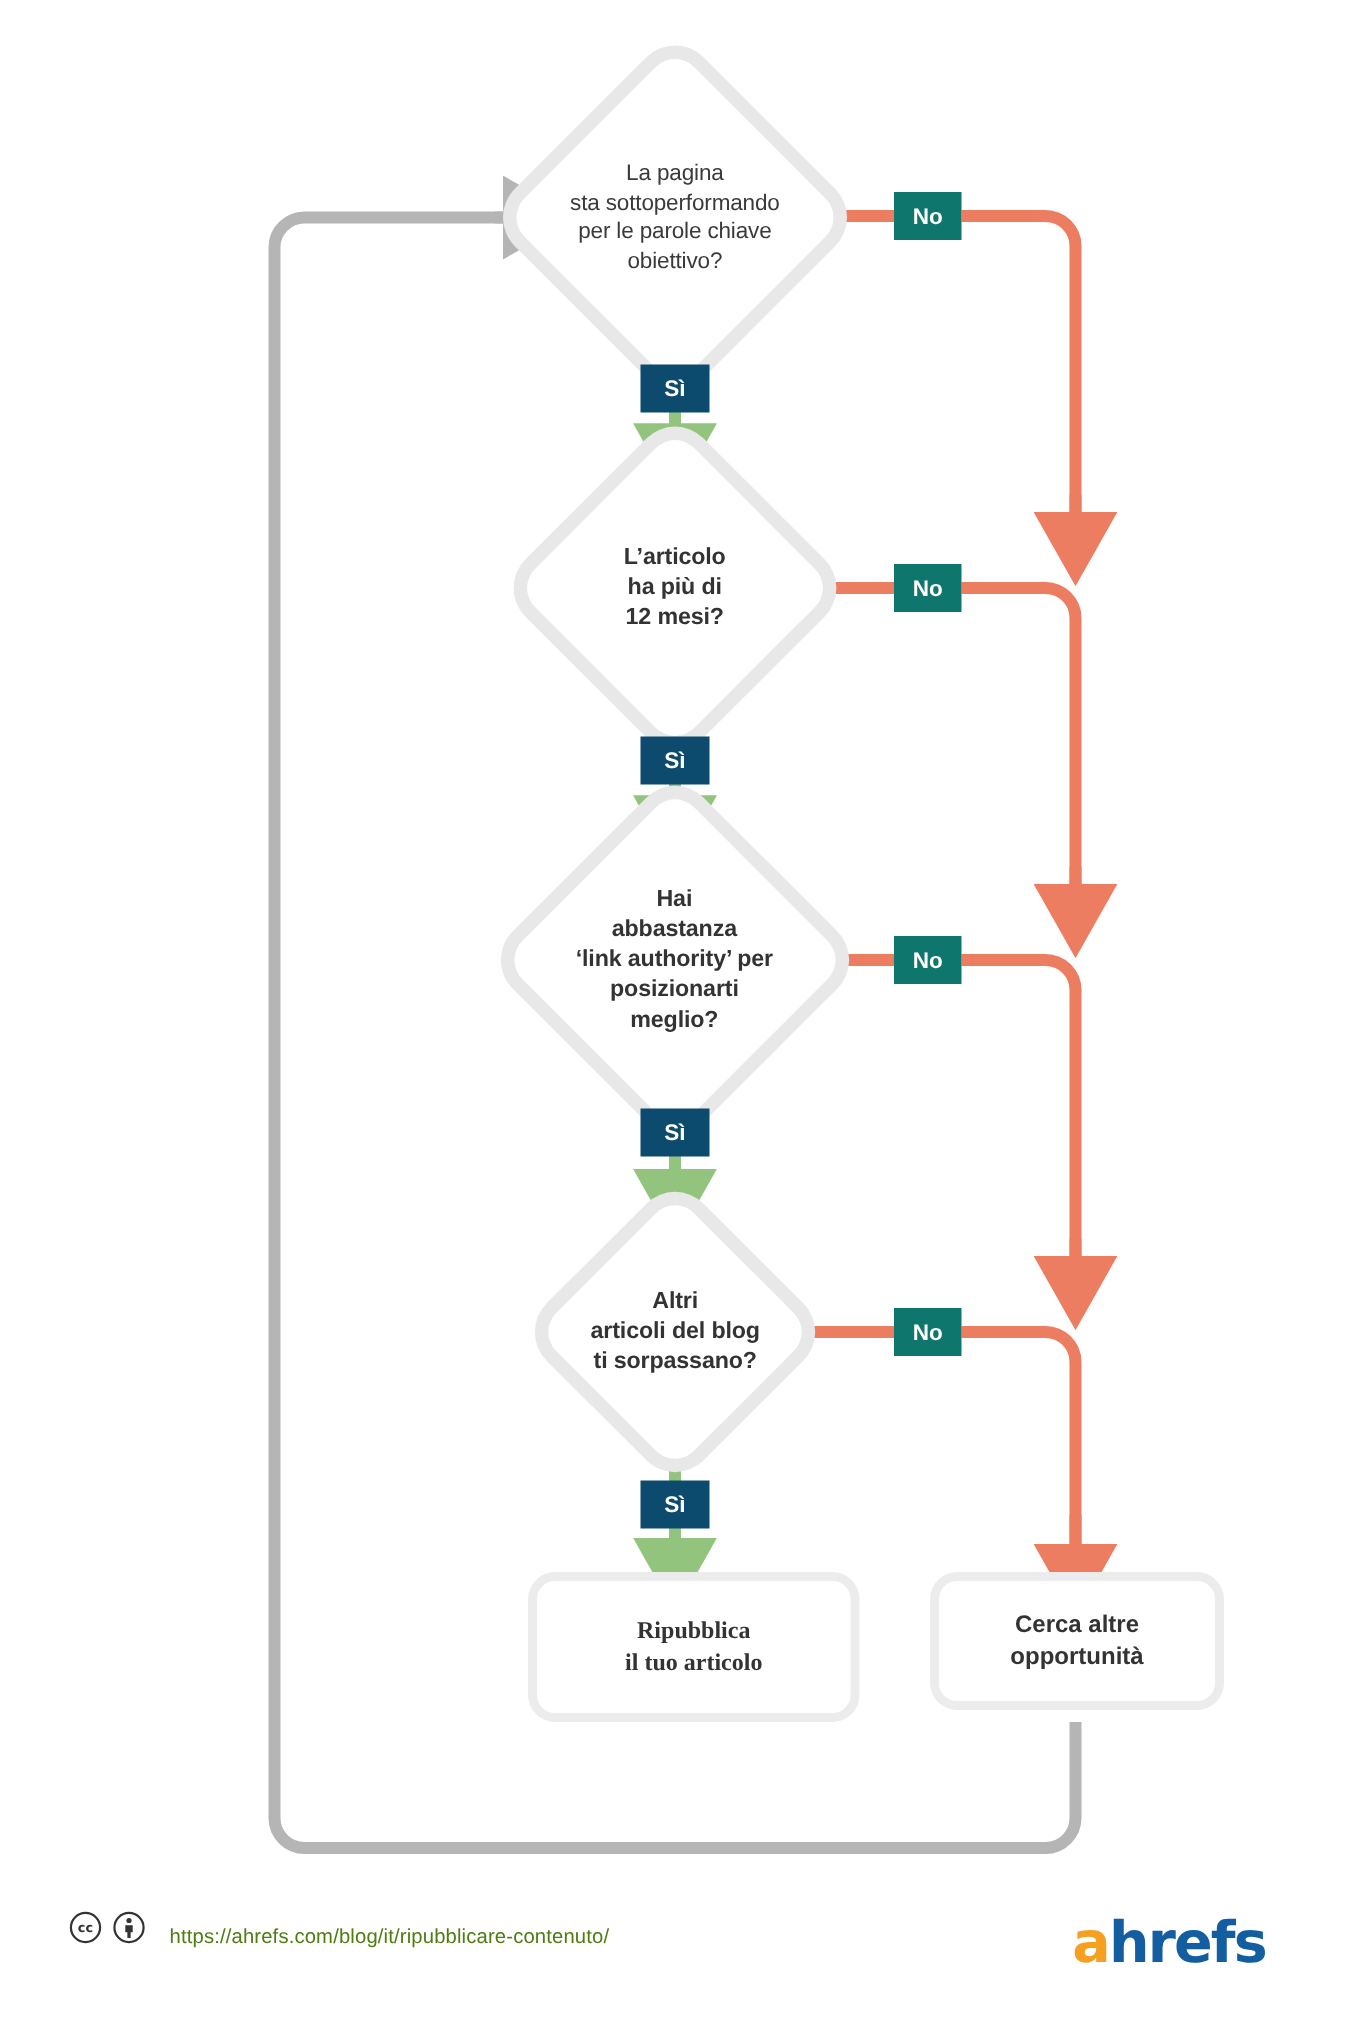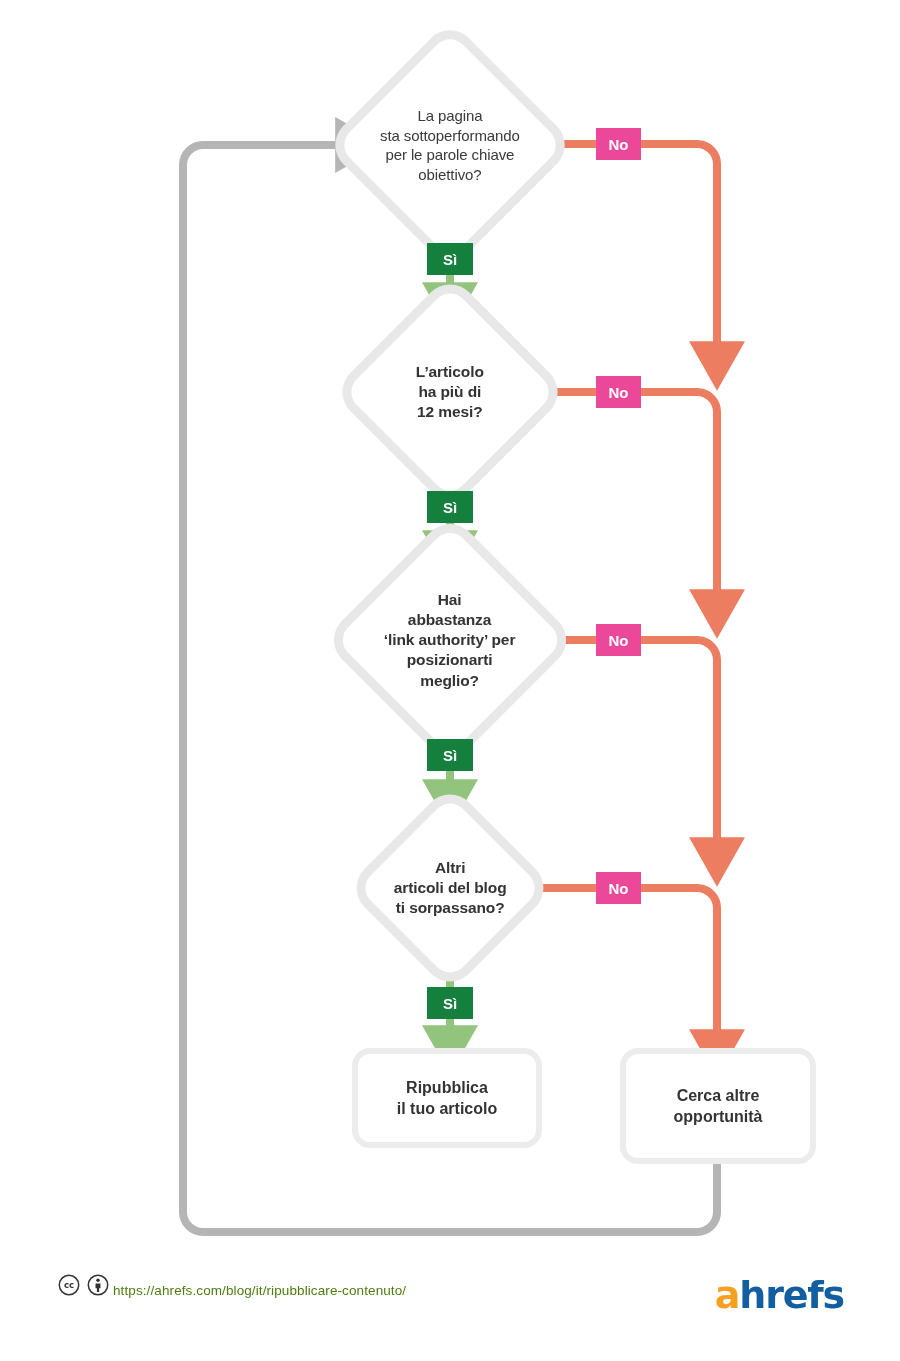--- a/index.html
+++ b/index.html
@@ -49,23 +49,23 @@
   }
 
   
   .lbl{
     position:absolute;
     display:flex;align-items:center;justify-content:center;
     color:#ffffff;font-weight:700;font-size:15px;
     box-sizing:border-box;
     line-height:1;
   }
-  .lbl.no{background:#ec4899;}
-  .lbl.si{background:#15803d;}
-  .cc-icons{position:absolute;left:58px;top:1274px;display:flex;gap:7px;align-items:center;}
+  .lbl.no{background:#0f766e;}
+  .lbl.si{background:#0c4a6e;}
+  .cc-icons{position:absolute;left:46px;top:1274px;display:flex;gap:7px;align-items:center;}
   .cc-ic{width:22px;height:22px;}
   .footer-url{
     position:absolute;left:113px;top:1283px;
     font-size:13.5px;color:#4d7c0f;letter-spacing:0.1px;
     font-family:"Liberation Sans","DejaVu Sans",sans-serif;
   }
   .brand{
     position:absolute;right:56px;top:1273px;
     font-size:38px;font-weight:700;letter-spacing:-1.2px;
     font-family:"DejaVu Sans","Liberation Sans",sans-serif;
@@ -152,26 +152,26 @@
   <div class="lbl no" style="left:596px;top:128px;width:45px;height:32px;">No</div>
   <div class="lbl no" style="left:596px;top:376px;width:45px;height:32px;">No</div>
   <div class="lbl no" style="left:596px;top:624px;width:45px;height:32px;">No</div>
   <div class="lbl no" style="left:596px;top:872px;width:45px;height:32px;">No</div>
 
   <div class="lbl si" style="left:427px;top:243px;width:46px;height:32px;">Sì</div>
   <div class="lbl si" style="left:427px;top:491px;width:46px;height:32px;">Sì</div>
   <div class="lbl si" style="left:427px;top:739px;width:46px;height:32px;">Sì</div>
   <div class="lbl si" style="left:427px;top:987px;width:46px;height:32px;">Sì</div>
 
-  <div class="endbox" style="left:358px;top:1054px;width:178px;height:88px;">
+  <div class="endbox" style="left:358px;top:1054px;width:209px;height:88px;font-family:Liberation Serif, serif;">
     <div style="white-space:pre;">Ripubblica
 il tuo articolo</div>
   </div>
 
-  <div class="endbox" style="left:626px;top:1054px;width:184px;height:104px;">
+  <div class="endbox" style="left:626px;top:1054px;width:184px;height:80px;">
     <div style="white-space:pre;">Cerca altre
 opportunità</div>
   </div>
 
   <div class="cc-icons">
     <svg class="cc-ic" viewBox="0 0 24 24">
       <circle cx="12" cy="12" r="10.6" fill="none" stroke="#333" stroke-width="1.6"></circle>
       <text x="12" y="15.6" text-anchor="middle" font-family="DejaVu Sans, sans-serif" font-size="9.4" font-weight="700" fill="#333">cc</text>
     </svg>
     <svg class="cc-ic" viewBox="0 0 24 24">

